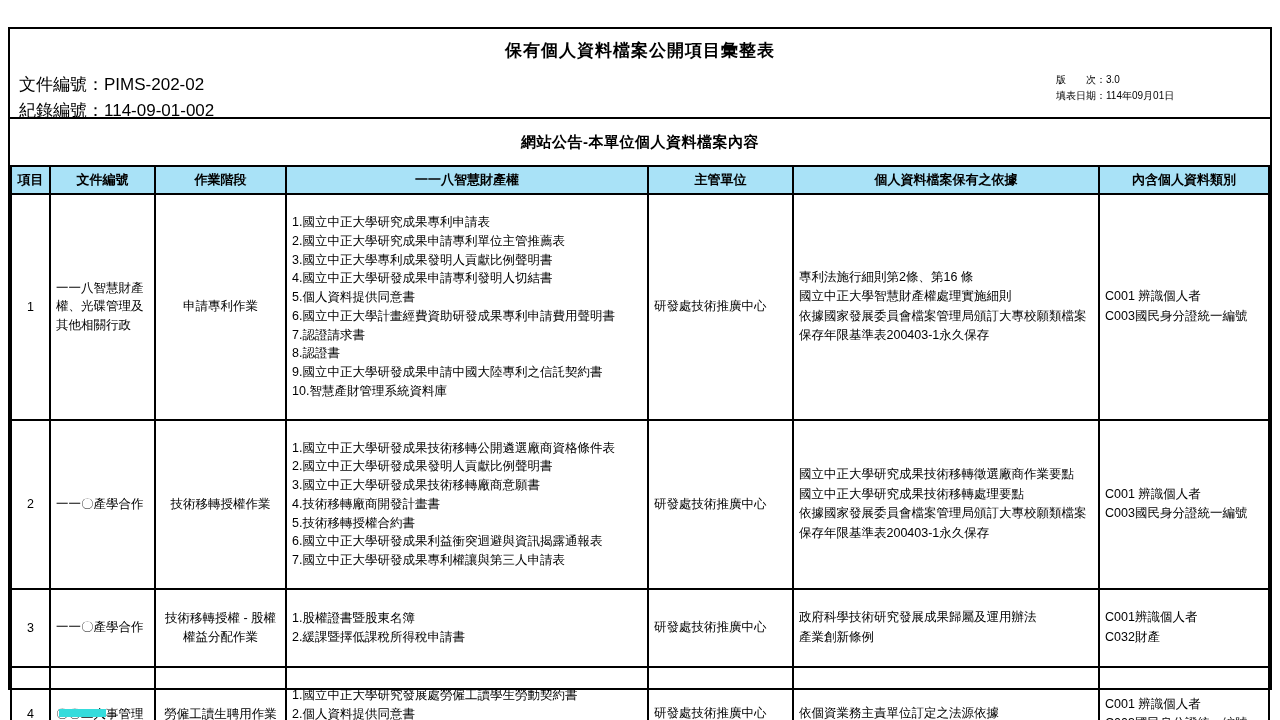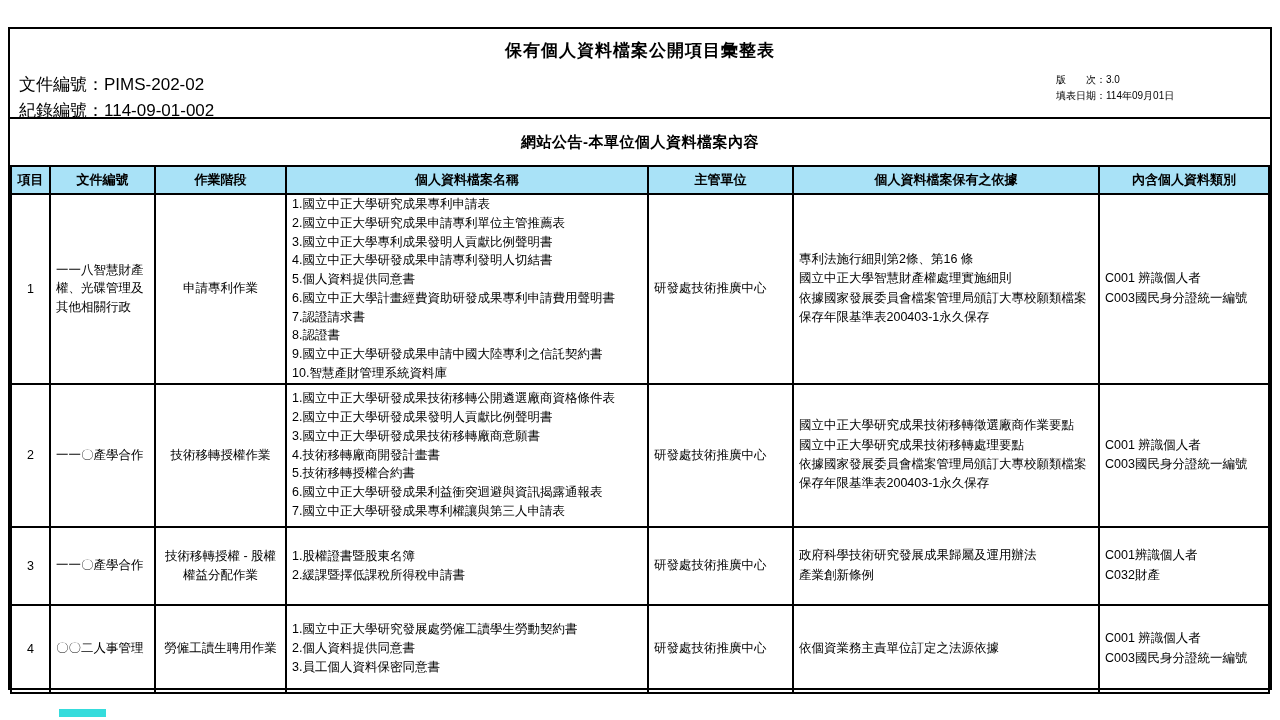--- a/index.html
+++ b/index.html
@@ -14,21 +14,21 @@
   }
   .top-section{position:relative;height:90px;border-bottom:2px solid #000;box-sizing:border-box;}
   .page-title{text-align:center;font-size:17px;font-weight:bold;padding-top:10px;letter-spacing:1px;}
   .doc-info{position:absolute;left:9px;top:43px;font-size:17px;line-height:1.55;}
   .ver-info{position:absolute;left:1046px;top:43px;font-size:10px;line-height:1.55;}
   .subtitle-row{height:46px;display:flex;align-items:center;justify-content:center;
     font-size:15px;font-weight:bold;letter-spacing:0.5px;}
   table.grid{width:100%;border-collapse:collapse;table-layout:fixed;}
   table.grid th,table.grid td{
     border:2px solid #000;vertical-align:middle;box-sizing:border-box;
-    font-size:12.5px;padding:0 5px;
+    font-size:12.5px;padding:18px 5px;
   }
   table.grid th{background:var(--hdr-bg,#a9e2f7);font-weight:bold;font-size:13px;text-align:center;padding:4px 2px;}
   tr.hrow{height:28px;}
   tr.r1{height:185px;}
   tr.r2{height:143px;}
   tr.r3{height:78px;}
   tr.r4{height:88px;}
   .c-item{text-align:center;}
   .c-purpose{text-align:left;line-height:1.5;border-radius:25px;}
   .c-stage{text-align:center;line-height:1.5;}
@@ -65,21 +65,21 @@
       <col style="width:362px">
         <col style="width:145px">
         <col style="width:306px">
         <col>
     </colgroup>
     <thead>
       <tr class="hrow">
         <th>項目</th>
         <th>文件編號</th>
         <th>作業階段</th>
-        <th>個人資料檔案名稱</th>
+        <th>一一八智慧財產權</th>
         <th>主管單位</th>
         <th>個人資料檔案保有之依據</th>
         <th>內含個人資料類別</th>
       </tr>
     </thead>
     <tbody>
       <tr class="r1">
         <td class="c-item">1</td>
         <td class="c-purpose">一一八智慧財產權、光碟管理及其他相關行政</td>
         <td class="c-stage">申請專利作業</td>

